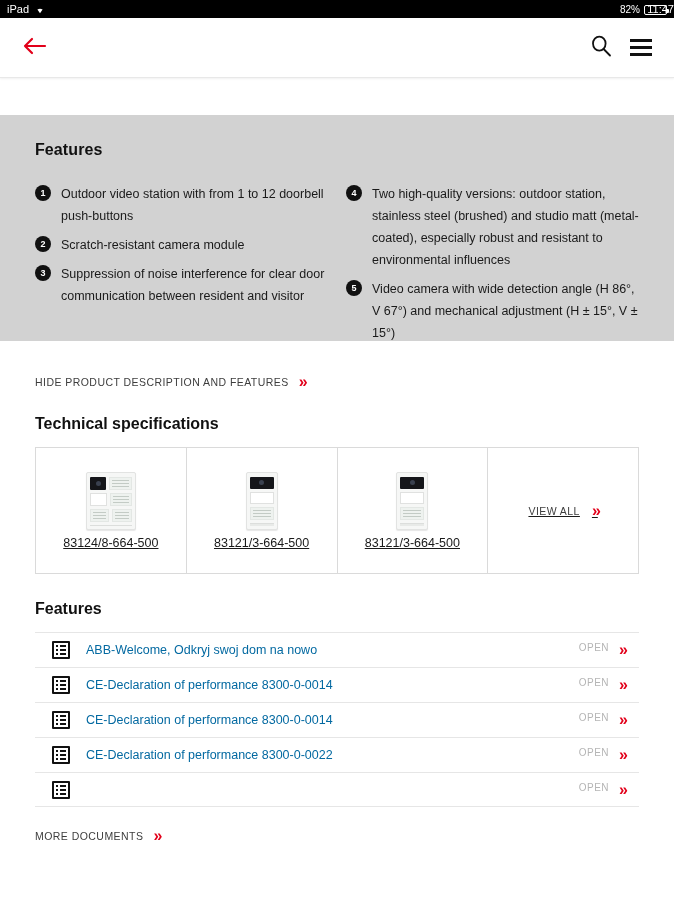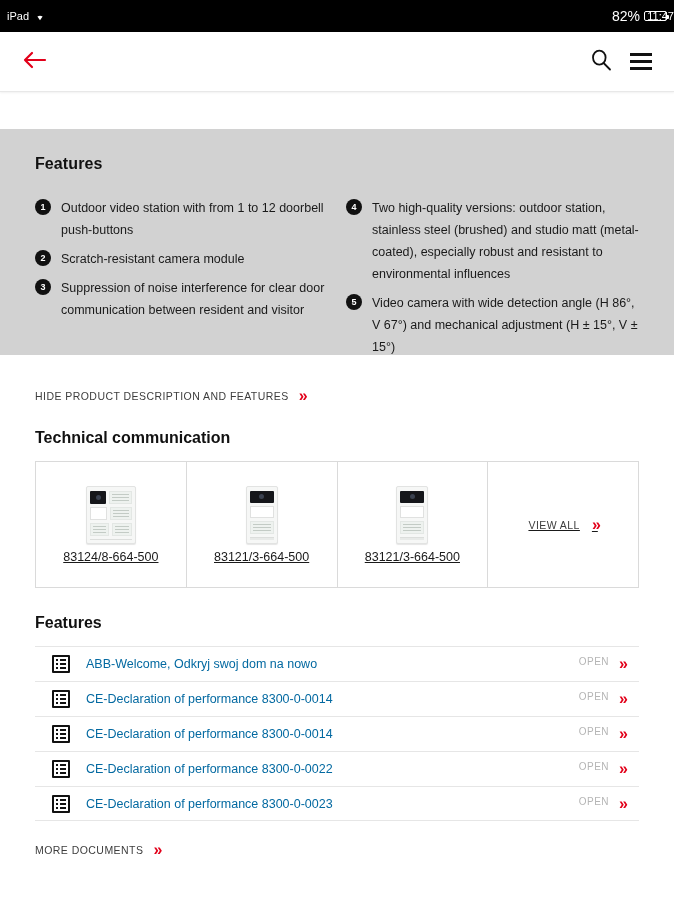--- a/index.html
+++ b/index.html
@@ -6,37 +6,37 @@
   html, body {
     width: 674px; height: 899px;
     background: #ffffff;
     font-family: "Liberation Sans", sans-serif;
     color: #1a1a1a;
     overflow: hidden;
   }
 
   
   .statusbar {
-    height: 32px; width: 100%;
+    height: 18px; width: 100%;
     background: #000000;
     color: #ffffff;
     display: flex; align-items: center;
     font-size: 11px;
     padding: 0 7px;
     position: relative;
   }
   .sb-left { display: flex; align-items: center; gap: 5px; }
   .sb-center {
     position: absolute; left: 0; right: 0;
     text-align: right; font-size: 11px; font-weight: 400;
     pointer-events: none;
   }
   .sb-right {
-    margin-left: auto; display: flex; align-items: center; gap: 4px;
-    font-size: 14px;
+    margin-left: auto; display: flex; align-items: flex-end; gap: 4px;
+    font-size: 10px;
   }
   .wifi-icon { display: inline-block; width: 12px; height: 10px; }
   .batt {
     width: 23px; height: 10px;
     border: 1px solid #ffffff; border-radius: 2px;
     position: relative; padding: 1px;
   }
   .batt::after {
     content: ""; position: absolute; right: -3px; top: 3px;
     width: 2px; height: 4px; background: #ffffff; border-radius: 0 1px 1px 0;
@@ -277,21 +277,21 @@
   </div>
 </div>
 
 <div class="content">
 
   <div class="link-row hide-row">
     <span class="link-label">HIDE PRODUCT DESCRIPTION AND FEATURES</span>
     <span class="chev">»</span>
   </div>
 
-  <div class="section-title">Technical communication</div>
+  <div class="section-title">Technical specifications</div>
 
   <div class="cards">
 
     <div class="card">
       <div class="ds ds-wide">
         <div class="ds-row">
           <div class="ds-cam"></div>
           <div class="ds-btn">
               <i></i>
               <i></i>
@@ -425,21 +425,20 @@
         <span class="chev">»</span>
       </span>
     </div>
 
     <div class="doc-row">
       <span class="doc-icon">
           <i></i>
           <i></i>
           <i></i>
         </span>
-      <span class="doc-name">CE-Declaration of performance 8300-0-0023</span>
       <span class="doc-open">
         <span class="open-label">OPEN</span>
         <span class="chev">»</span>
       </span>
     </div>
 
   </div>
 
   <div class="link-row more-row">
     <span class="link-label">MORE DOCUMENTS</span>

